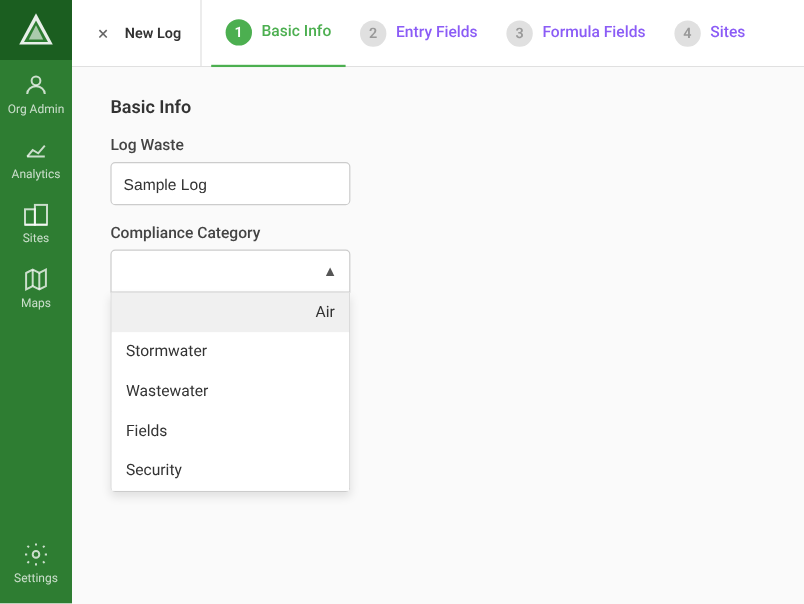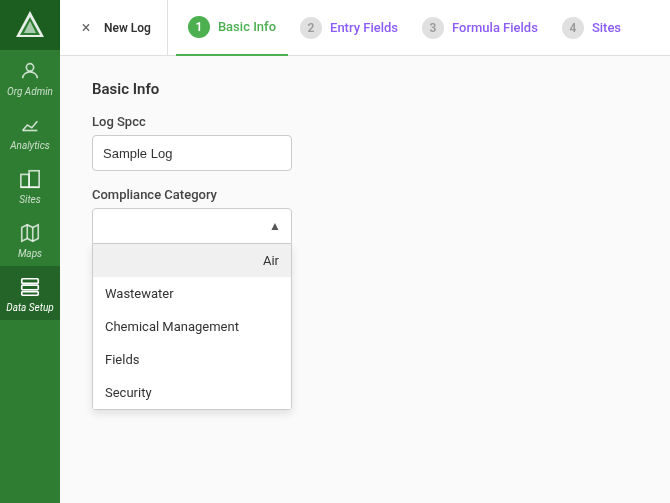--- a/index.html
+++ b/index.html
@@ -31,21 +31,20 @@
     .sidebar-item {
       width: 100%;
       display: flex;
       flex-direction: column;
       align-items: center;
       padding: 10px 4px 6px;
       cursor: pointer;
       color: rgba(255,255,255,0.75);
       font-size: 10px;
       gap: 4px;
-      font-style: italic;
     }
     .sidebar-item.active { background: rgba(0,0,0,0.2); color: #fff; }
     .sidebar-item svg { width: 22px; height: 22px; }
     .sidebar-item-label { text-align: center; line-height: 1.2; }
     .sidebar-spacer { flex: 1; }
     .sidebar-settings {
       width: 100%;
       display: flex;
       flex-direction: column;
       align-items: center;
@@ -262,31 +261,30 @@
 
   <div class="sidebar-item">
     <svg viewBox="0 0 24 24" fill="none" stroke="currentColor" stroke-width="1.8">
       <polygon points="3,6 9,3 15,6 21,3 21,18 15,21 9,18 3,21"></polygon>
         <line x1="9" y1="3" x2="9" y2="18"></line>
         <line x1="15" y1="6" x2="15" y2="21"></line>
     </svg>
     <span class="sidebar-item-label">Maps</span>
   </div>
 
-  <div class="sidebar-item active">
-    <svg viewBox="0 0 24 24" fill="none" stroke="currentColor" stroke-width="1.8">
-      <rect x="3" y="3" width="18" height="5" rx="1"></rect>
-        <rect x="3" y="10" width="18" height="5" rx="1"></rect>
-        <rect x="3" y="17" width="18" height="4" rx="1"></rect>
-    </svg>
-    <span class="sidebar-item-label">Data Setup</span>
-  </div>
 
   <div class="sidebar-spacer"></div>
 
+  <div class="sidebar-settings">
+    <svg viewBox="0 0 24 24" fill="none" stroke="currentColor" stroke-width="1.8" width="22" height="22">
+      <circle cx="12" cy="12" r="3"></circle>
+      <path d="M12 2v2M12 20v2M4.22 4.22l1.42 1.42M18.36 18.36l1.42 1.42M2 12h2M20 12h2M4.22 19.78l1.42-1.42M18.36 5.64l1.42-1.42"></path>
+    </svg>
+    <span class="sidebar-item-label">Settings</span>
+  </div>
 </nav>
 
 <div class="main">
 
   <div class="header">
     <div class="header-title-area">
       <div class="close-btn">×</div>
       <h1 class="header-title">New Log</h1>
     </div>
 
@@ -319,35 +317,35 @@
         </div>
         <span class="step-label inactive">Sites</span>
       </div>
     </div>
   </div>
 
   <div class="content">
     <div class="section-title">Basic Info</div>
 
     <div class="form-group">
-      <label class="form-label">Log Spcc</label>
+      <label class="form-label">Log Waste</label>
       <input class="form-input" type="text" value="Sample Log" style="">
     </div>
 
     <div class="form-group">
       <label class="form-label">Compliance Category</label>
       <div class="select-container">
         <div class="select-box">
           <span></span>
           <span class="select-arrow">▲</span>
         </div>
         <div class="dropdown-list">
           <div class="dropdown-item highlighted">Air</div>
+          <div class="dropdown-item">Stormwater</div>
           <div class="dropdown-item">Wastewater</div>
-          <div class="dropdown-item">Chemical Management</div>
           <div class="dropdown-item">Fields</div>
           <div class="dropdown-item">Security</div>
 
         </div>
       </div>
     </div>
   </div>
 </div>
 
 </body></html>

